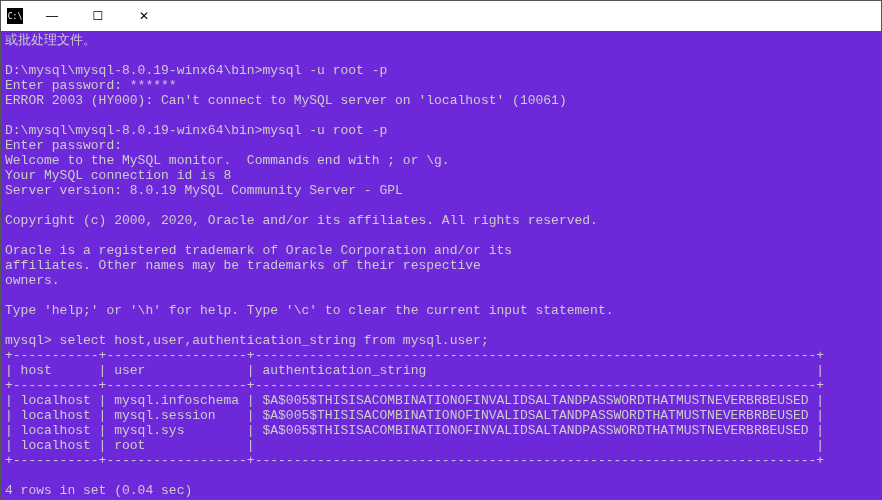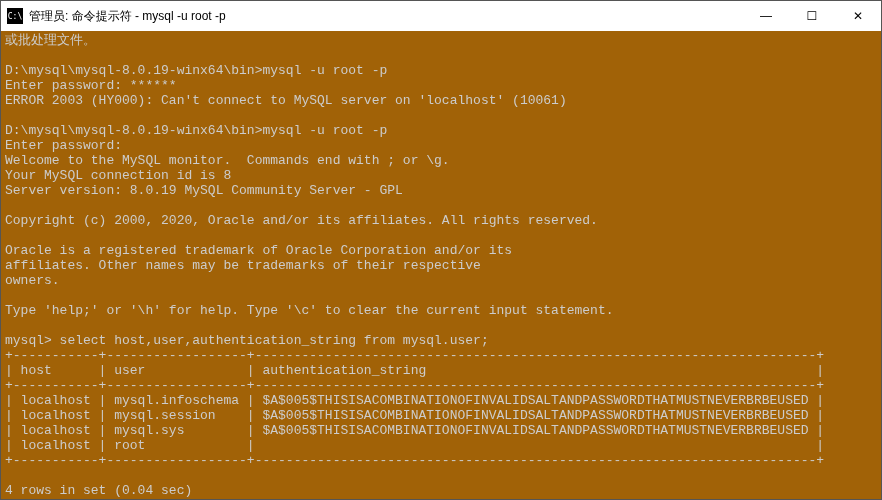--- a/index.html
+++ b/index.html
@@ -4,33 +4,32 @@
 <style>
   * { margin: 0; padding: 0; box-sizing: border-box; }
   html, body { width: 882px; height: 500px; overflow: hidden; font-family: "Segoe UI", Tahoma, sans-serif; }
   .window { width: 882px; height: 500px; background: #fff; display: flex; flex-direction: column; border: 1px solid #555; }
   .titlebar { height: 30px; background: #fff; display: flex; align-items: center; padding-left: 6px; font-size: 12px; color: #000; }
   .titlebar .icon { width: 16px; height: 16px; background: #000; margin-right: 6px; display: flex; align-items: center; justify-content: center; }
   .titlebar .icon span { color: #fff; font-size: 8px; font-family: Consolas, monospace; }
   .titlebar .title { flex: 1; }
   .winbtns { display: flex; height: 100%; }
   .winbtn { width: 46px; height: 100%; display: flex; align-items: center; justify-content: center; font-size: 12px; cursor: default; }
-  .terminal { flex: 1; background: #a16207; color: #ccc; font-family: "NSimSun","SimSun",Consolas,"Courier New",monospace; font-size: 13px; line-height: 15px; padding: 2px 4px 4px 4px; white-space: pre; overflow: hidden; letter-spacing: 0; }
+  .terminal { flex: 1; background: #6d28d9; color: #ccc; font-family: "NSimSun","SimSun",Consolas,"Courier New",monospace; font-size: 13px; line-height: 15px; padding: 2px 4px 4px 4px; white-space: pre; overflow: hidden; letter-spacing: 0; }
   .tbl { color: #ccc; }
   @keyframes blink { 50% { opacity: 0; } }
 </style>
 </head>
 <body>
 
 <div class="window">
   <div class="titlebar">
     <div class="icon">
         <span>C:\</span>
       </div>
-    <div class="title">管理员: 命令提示符 - mysql  -u root -p</div>
     <div class="winbtns">
       <div class="winbtn">—</div>
       <div class="winbtn">☐</div>
       <div class="winbtn close">✕</div>
     </div>
   </div>
   <div class="terminal"><span>或批处理文件。</span>
 <span></span>
 <span>D:\mysql\mysql-8.0.19-winx64\bin&gt;mysql -u root -p</span>
 <span>Enter password: ******</span>

